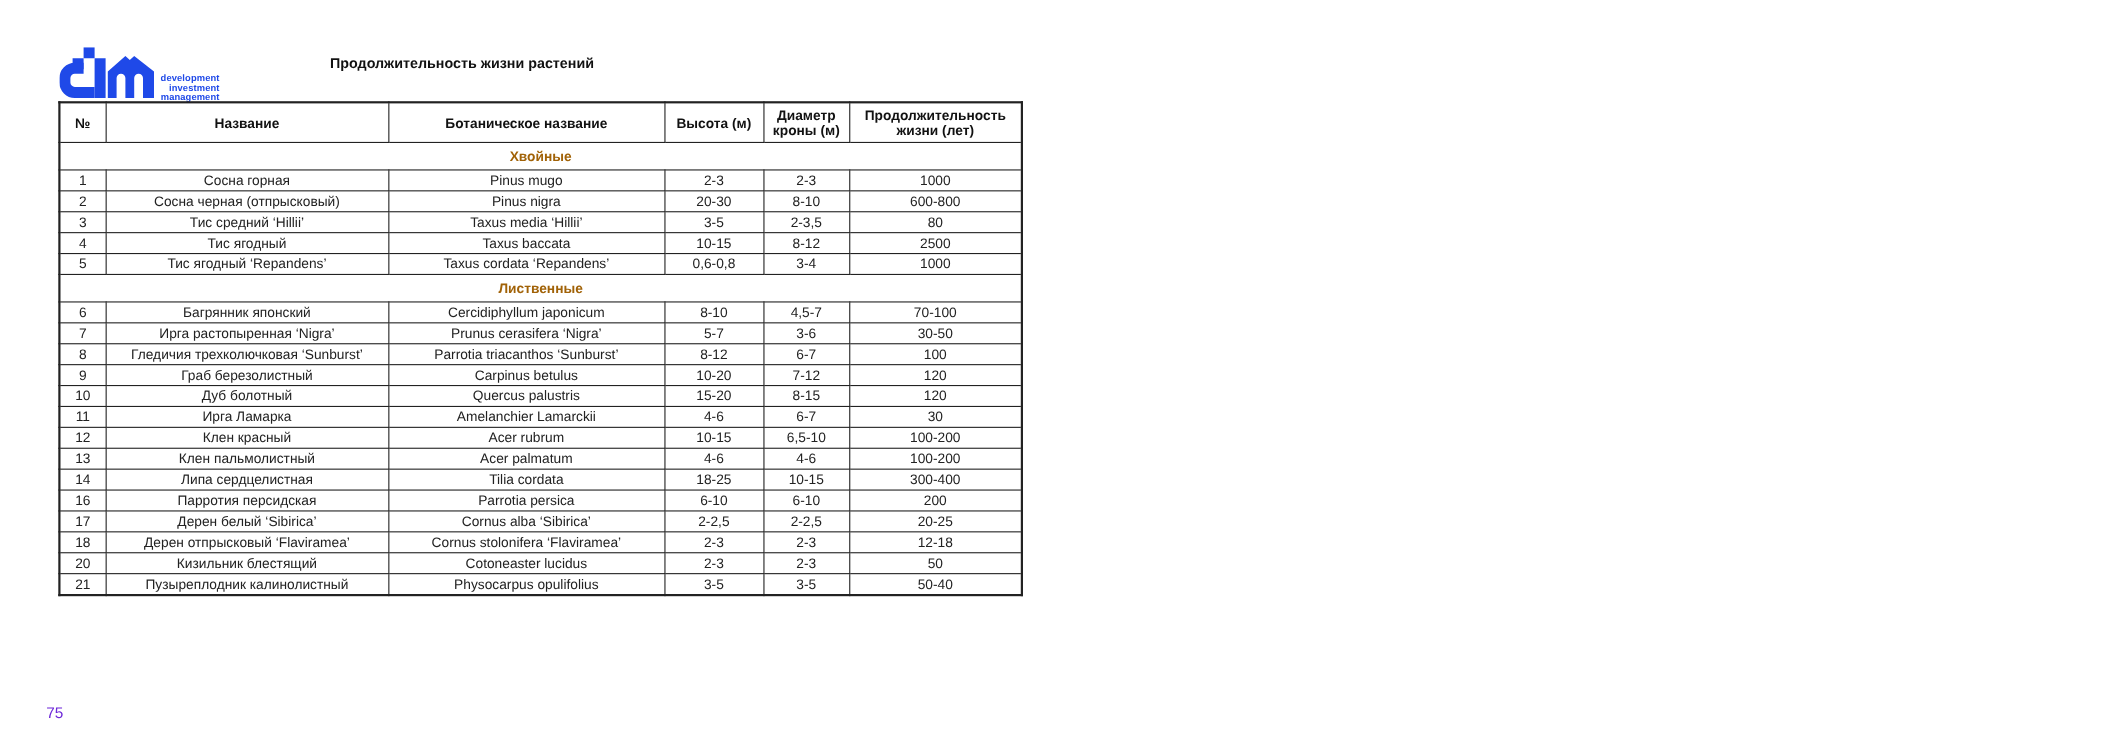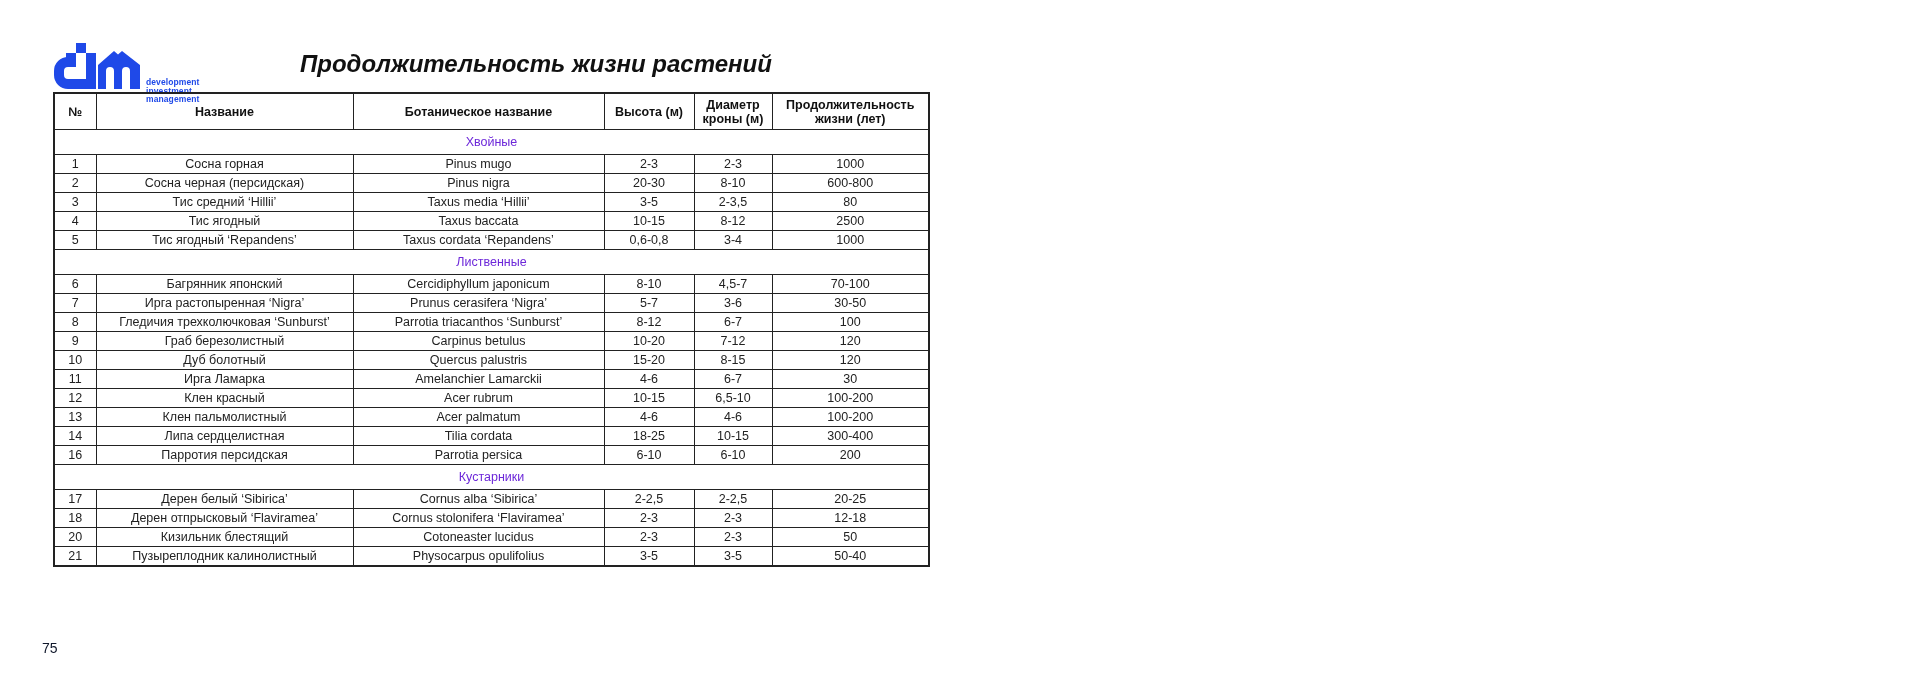--- a/index.html
+++ b/index.html
@@ -3,41 +3,40 @@
 <meta charset="utf-8">
 <style>
   html, body { margin: 0; padding: 0; }
   body {
     width: 1920px; height: 679px; background: #ffffff; position: relative; overflow: hidden;
     font-family: "Liberation Sans", "DejaVu Sans", sans-serif; color: #222;
   }
   .logo { position: absolute; left: 54px; top: 43px; width: 150px; height: 50px; }
   .logo svg { position: absolute; left: 0; top: 0; }
   .logo-text {
-    position: absolute; left: 92px; top: 35px; font-size: 8.5px; line-height: 8.5px; font-weight: bold;
-    color: #1f49e8; letter-spacing: 0.1px;
+    position: absolute; left: 92px; top: 24px; font-size: 8.5px; line-height: 8.5px; font-weight: bold;
+    color: #1f49e8; letter-spacing: 0.1px; text-align: right;
   }
   .logo-text div { white-space: nowrap; }
   .page-title {
-    position: absolute; left: 300px; top: 50px; font-size: 24px; font-weight: bold; color: #111;
+    position: absolute; left: 300px; top: 50px; font-size: 13px; font-weight: bold; color: #111;
     white-space: nowrap;
-    font-style: italic;
   }
   table.plants {
     position: absolute; left: 53px; top: 92px; width: 875px;
     border-collapse: collapse; border: 2px solid #222; table-layout: fixed;
   }
   table.plants th, table.plants td {
     border: 1.5px solid #222; text-align: center; padding: 0; overflow: hidden; white-space: nowrap;
   }
   table.plants th { font-size: 12.5px; font-weight: bold; height: 35px; line-height: 14px; color: #111; }
   table.plants td { font-size: 12.5px; height: 18px; line-height: 18px; color: #222; }
-  table.plants tr.section td { height: 24px; font-weight: normal; border-left: none; border-right: none; color: #6d28d9; }
+  table.plants tr.section td { height: 24px; font-weight: bold; border-left: none; border-right: none; color: #a16207; }
   table.plants tr.section td { border: 1.5px solid #222; }
-  .page-number { position: absolute; left: 42px; top: 640px; font-size: 14px; color: #0f172a; }
+  .page-number { position: absolute; left: 42px; top: 640px; font-size: 14px; color: #6d28d9; }
 </style>
 </head>
 <body>
 
 <div class="logo">
   <svg width="90" height="48" viewBox="0 0 90 48">
 
     <path d="M22 0 h10 v10 h-10 z" fill="#1f49e8"></path>
     <path d="M12 10 h10 v10 h-10 z" fill="#1f49e8"></path>
     <path d="M32 10 h10 v36 h-10 z" fill="#1f49e8"></path>
@@ -81,21 +80,21 @@
     <tr>
         <td>1</td>
         <td>Сосна горная</td>
         <td>Pinus mugo</td>
         <td>2-3</td>
         <td>2-3</td>
         <td>1000</td>
       </tr>
     <tr>
         <td>2</td>
-        <td>Сосна черная (персидская)</td>
+        <td>Сосна черная (отпрысковый)</td>
         <td>Pinus nigra</td>
         <td>20-30</td>
         <td>8-10</td>
         <td>600-800</td>
       </tr>
     <tr>
         <td>3</td>
         <td>Тис средний ‘Hillii’</td>
         <td>Taxus media ‘Hillii’</td>
         <td>3-5</td>
@@ -196,23 +195,20 @@
       </tr>
     <tr>
         <td>16</td>
         <td>Парротия персидская</td>
         <td>Parrotia persica</td>
         <td>6-10</td>
         <td>6-10</td>
         <td>200</td>
       </tr>
 
-    <tr class="section">
-        <td colspan="6">Кустарники</td>
-      </tr>
     <tr>
         <td>17</td>
         <td>Дерен белый ‘Sibirica’</td>
         <td>Cornus alba ‘Sibirica’</td>
         <td>2-2,5</td>
         <td>2-2,5</td>
         <td>20-25</td>
       </tr>
     <tr>
         <td>18</td>

